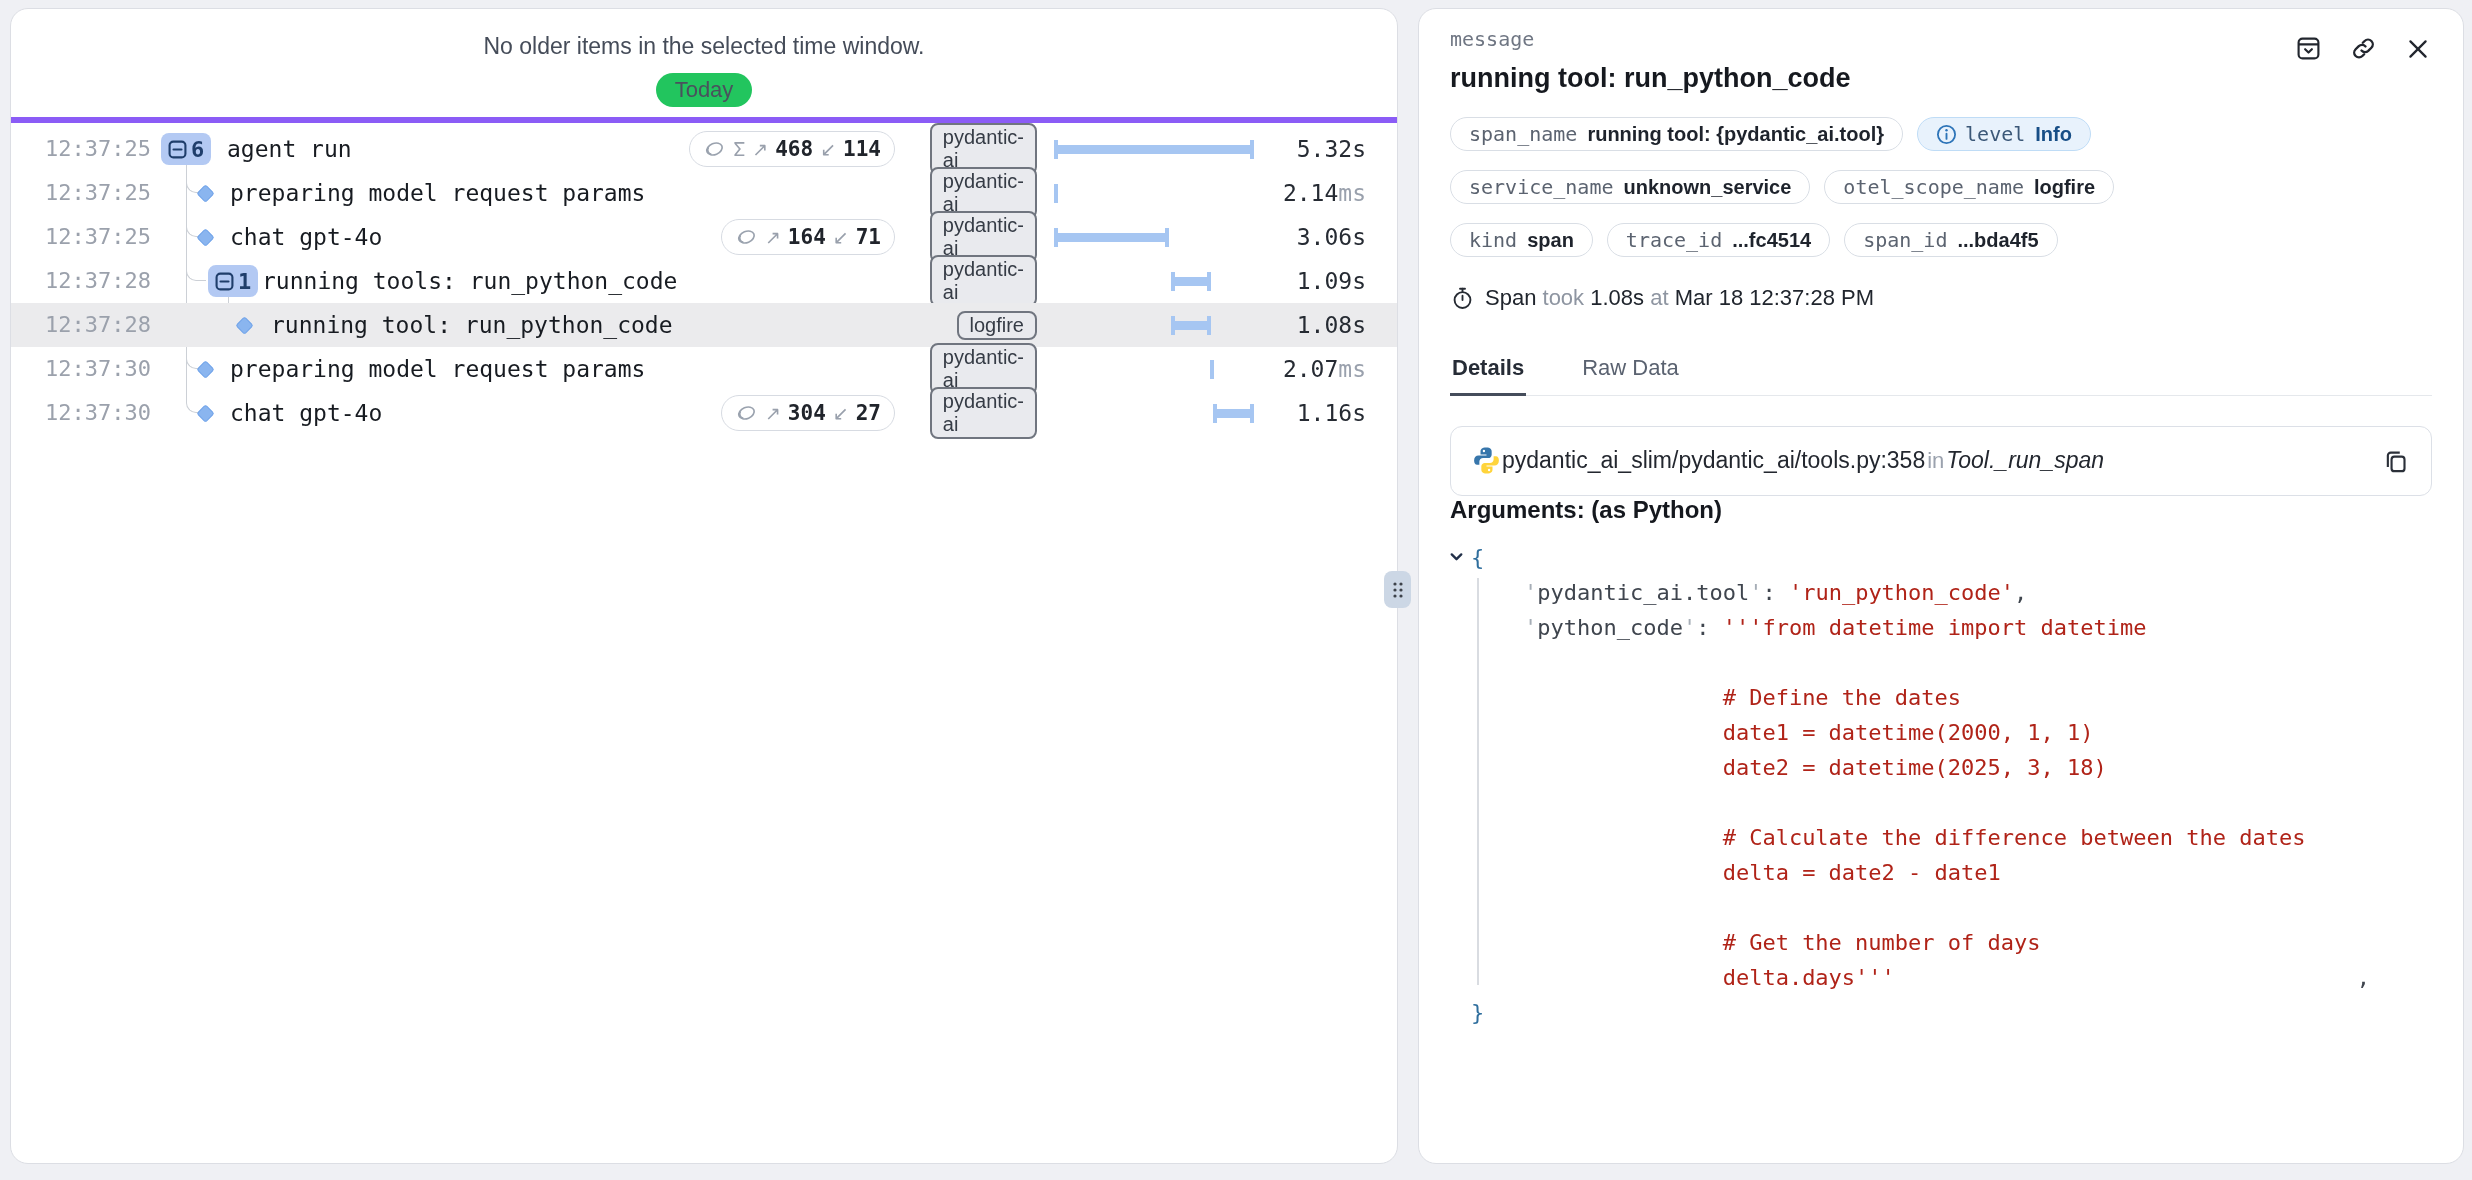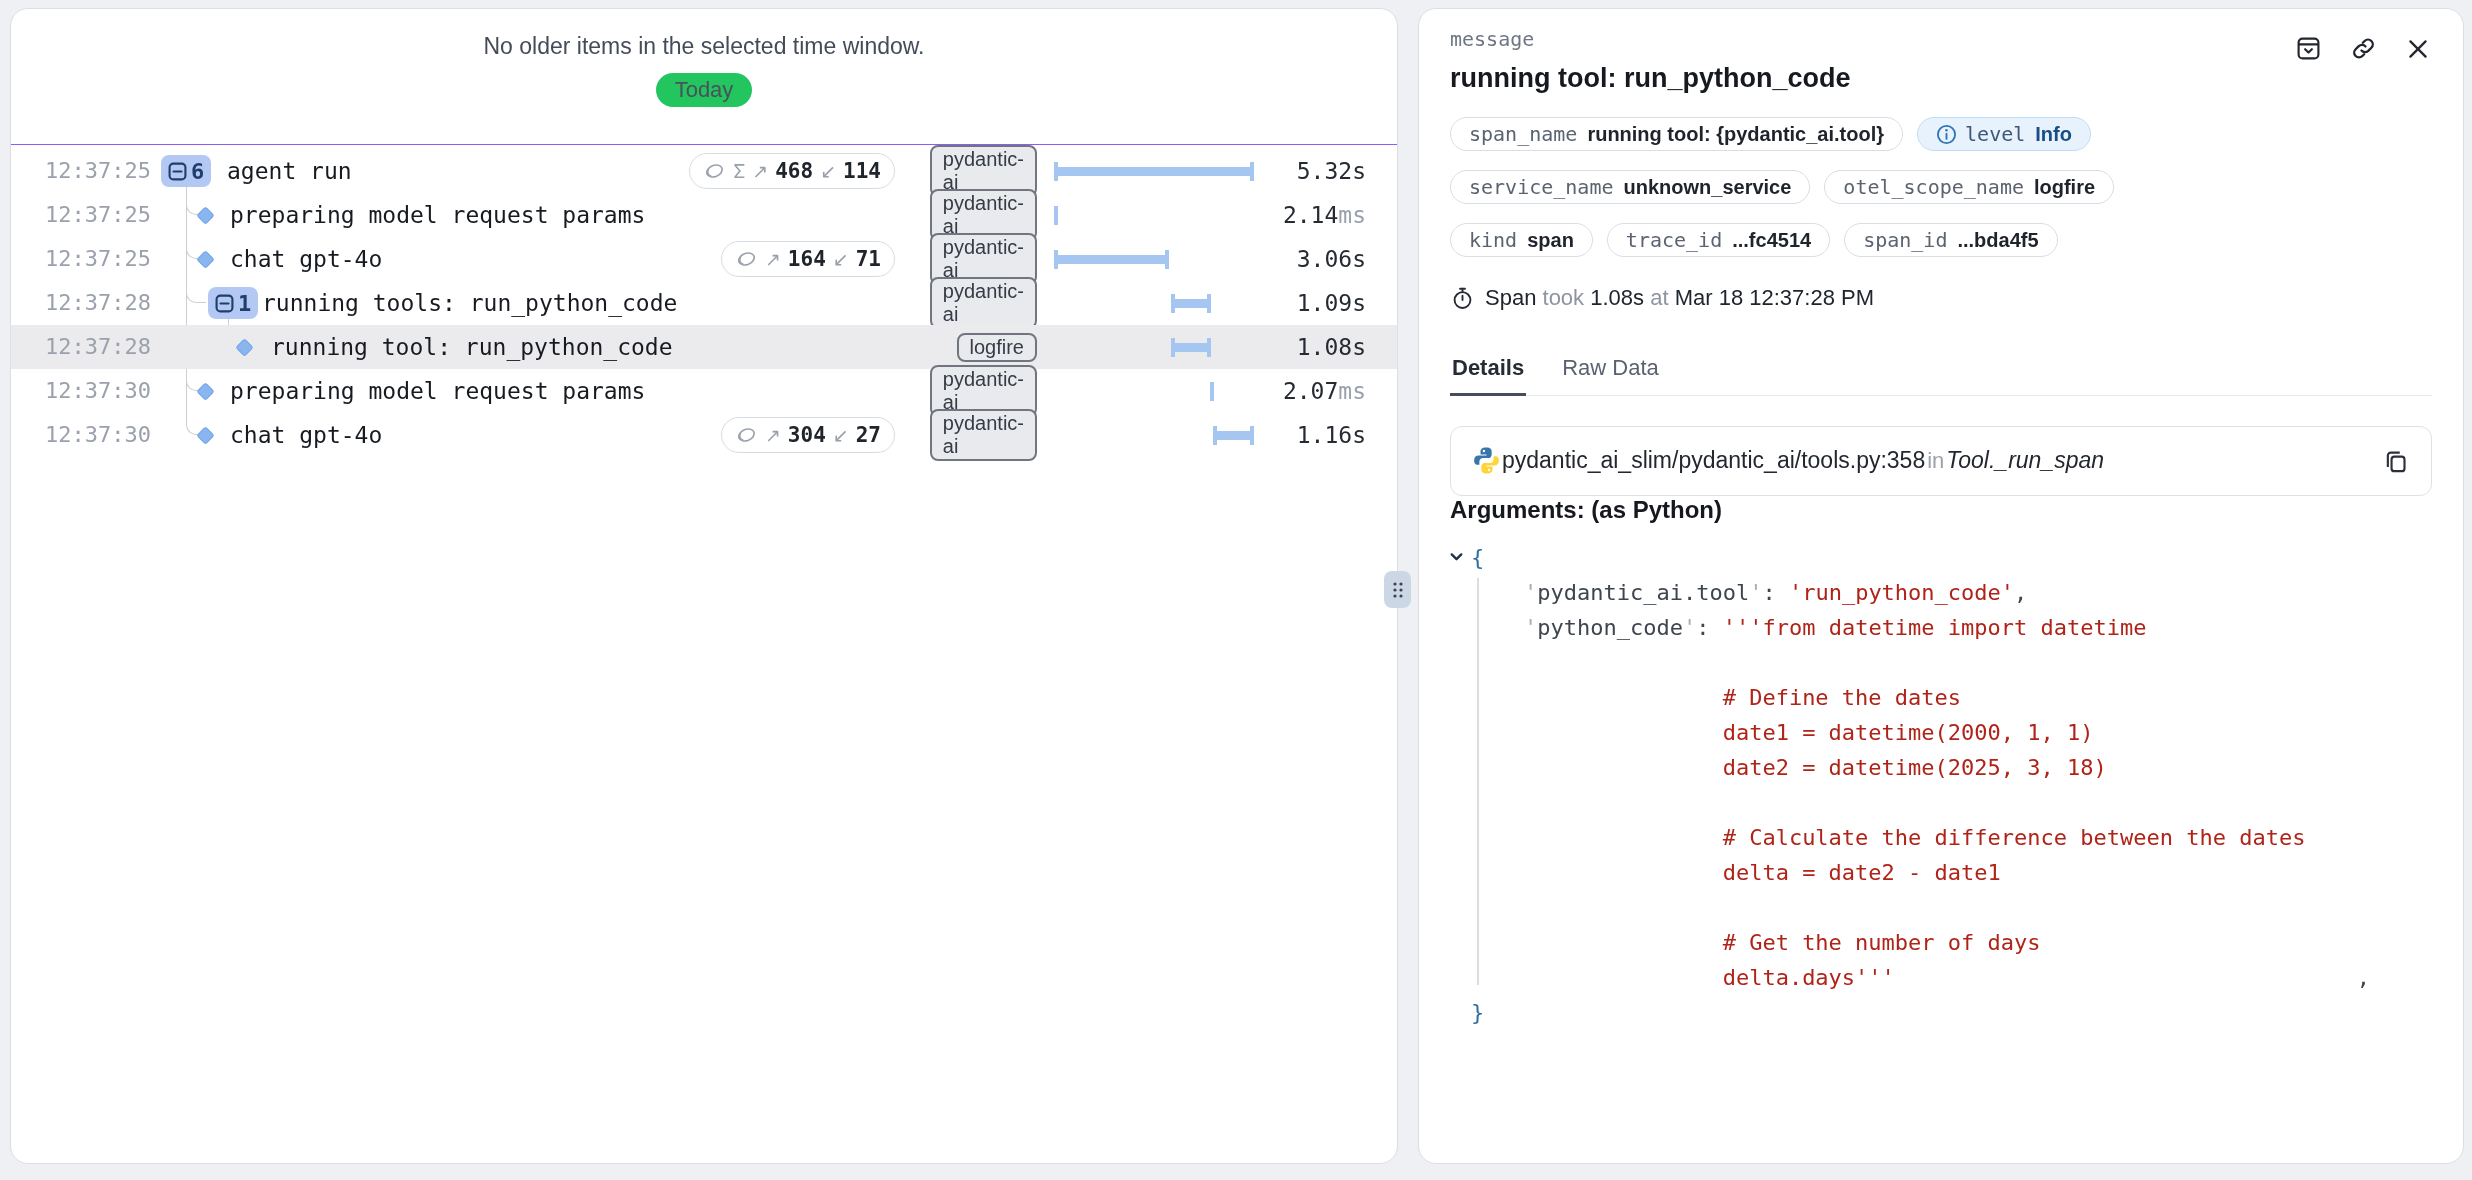--- a/index.html
+++ b/index.html
@@ -5,21 +5,21 @@
   * { margin:0; padding:0; box-sizing:border-box; }
   html,body { width:2472px; height:1180px; }
   body { background:#eff0f4; font-family:"Liberation Sans", sans-serif; position:relative; overflow:hidden; }
 
   
   .card { position:absolute; top:8px; background:#ffffff; border:1px solid #dcdee4; border-radius:18px; }
   .left-card { left:10px; width:1388px; height:1156px; overflow:hidden; }
   .right-card { left:1418px; width:1046px; height:1156px; overflow:hidden; }
 
   
-  .list-header { height:136px; border-bottom:1px solid #8b5cf6; text-align:center; }
+  .list-header { height:114px; border-bottom:6px solid #8b5cf6; text-align:center; }
   .empty-notice { padding-top:24px; font-size:23px; color:#454c59; }
   .today-btn { margin-top:13px; display:inline-block; background:#22c55e; border:none; border-radius:17px;
                height:34px; line-height:34px; padding:0 19px; font-size:22px; color:#4a515d; cursor:pointer;
                font-family:"Liberation Sans", sans-serif; }
 
   
   .rows { position:relative; margin-top:4px; }
   .trace-row { position:relative; height:44px; }
   .trace-row.selected { background:#ebebed; }
   .t-time { position:absolute; left:16px; width:124px; text-align:right; line-height:44px;
@@ -73,21 +73,21 @@
   .pill .k { font-family:"DejaVu Sans Mono", monospace; font-size:20px; color:#5b6370; }
   .pill .v { font-size:20px; font-weight:bold; color:#1e232c; }
   .pill.level { background:#e8f2fc; border-color:#bfdcf6; }
   .pill.level .k { color:#3b5878; }
   .pill.level .v { color:#174e86; }
   .pill.level svg { margin-right:-2px; }
 
   .timing { margin-top:28px; display:flex; align-items:center; gap:10px; font-size:22px; color:#20252d; }
   .timing .dim { color:#8e95a1; }
 
-  .tabs { margin-top:44px; display:flex; gap:34px; border-bottom:1px solid #e5e8ec; }
+  .tabs { margin-top:44px; display:flex; gap:54px; border-bottom:1px solid #e5e8ec; }
   .tab { font-size:22px; padding:0 2px 12px 2px; color:#5a6270; cursor:pointer; }
   .tab.active { color:#262c36; font-weight:bold; border-bottom:3px solid #454d5b; margin-bottom:-1.5px; }
 
   .source-box { margin-top:30px; height:70px; border:1.5px solid #dce0e7; border-radius:12px;
                 display:flex; align-items:center; padding:0 20px; cursor:pointer; }
   .source-box .path { font-size:23px; color:#23272f; }
   .source-box .inword { font-size:22px; color:#9ba2ae; margin:0 2px; }
   .source-box .func { font-size:23px; color:#23272f; font-style:italic; }
   .source-box .copy-btn { margin-left:auto; }
 

